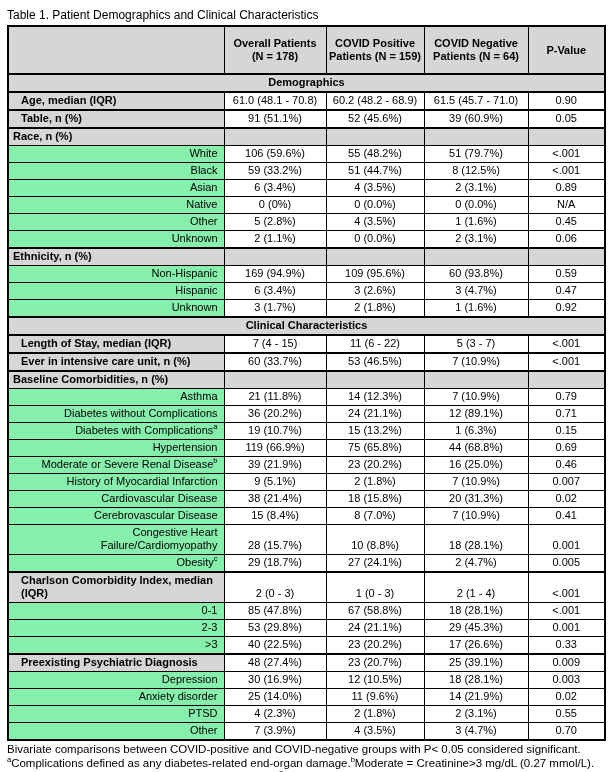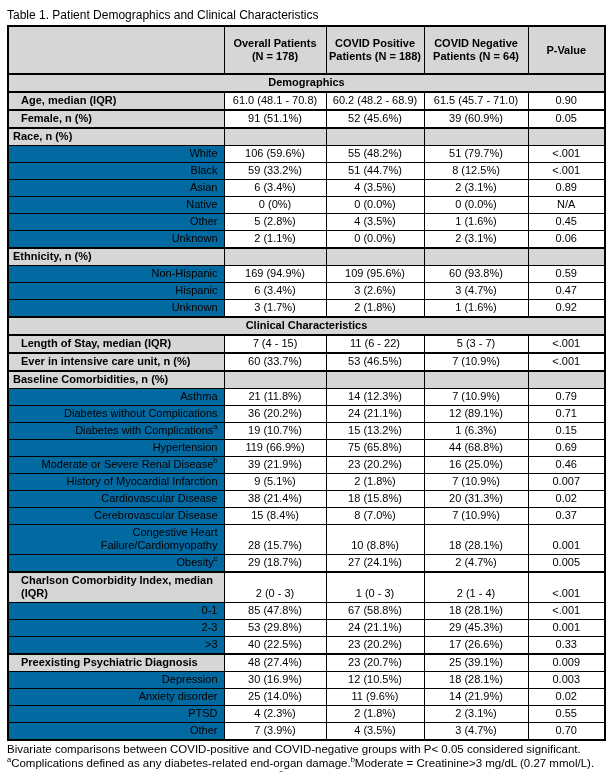--- a/index.html
+++ b/index.html
@@ -69,21 +69,21 @@
     background: #d6d6d6;
   }
   tr.row-group-empty td.label-cell {
     font-weight: bold;
     text-align: left;
   }
   td.label-cell.sub {
     text-align: right;
     padding-right: 6px;
     font-weight: normal;
-    background: #0369a1;
+    background: #86efac;
     margin-left: 8px;
   }
   td.value-cell, td.p-cell {
     text-align: center;
   }
   sup {
     font-size: 7.5px;
     line-height: 0;
   }
   .footnote {
@@ -106,38 +106,38 @@
       <col style="width:216px">
       <col style="width:102px">
       <col style="width:98px">
       <col style="width:104px">
       <col style="width:77px">
     </colgroup>
     <thead id="table-head">
         <tr>
           <th class="corner"></th>
           <th>Overall Patients (N = 178)</th>
-          <th>COVID Positive Patients (N = 188)</th>
+          <th>COVID Positive Patients (N = 159)</th>
           <th>COVID Negative Patients (N = 64)</th>
           <th>P-Value</th>
         </tr>
       </thead>
     <tbody id="table-body">
         <tr class="section-band">
           <td colspan="5">Demographics</td>
         </tr>
         <tr class="row-group">
           <td class="label-cell">Age, median (IQR)</td>
           <td class="value-cell">61.0 (48.1 - 70.8)</td>
           <td class="value-cell">60.2 (48.2 - 68.9)</td>
           <td class="value-cell">61.5 (45.7 - 71.0)</td>
           <td class="p-cell">0.90</td>
         </tr>
         <tr class="row-group">
-          <td class="label-cell">Female, n (%)</td>
+          <td class="label-cell">Table, n (%)</td>
           <td class="value-cell">91 (51.1%)</td>
           <td class="value-cell">52 (45.6%)</td>
           <td class="value-cell">39 (60.9%)</td>
           <td class="p-cell">0.05</td>
         </tr>
         <tr class="row-group-empty">
           <td class="label-cell">Race, n (%)</td>
           <td class="value-cell"></td>
           <td class="value-cell"></td>
           <td class="value-cell"></td>
@@ -284,21 +284,21 @@
           <td class="value-cell">38 (21.4%)</td>
           <td class="value-cell">18 (15.8%)</td>
           <td class="value-cell">20 (31.3%)</td>
           <td class="p-cell">0.02</td>
         </tr>
         <tr class="row-sub">
           <td class="label-cell sub">Cerebrovascular Disease</td>
           <td class="value-cell">15 (8.4%)</td>
           <td class="value-cell">8 (7.0%)</td>
           <td class="value-cell">7 (10.9%)</td>
-          <td class="p-cell">0.37</td>
+          <td class="p-cell">0.41</td>
         </tr>
         <tr class="row-sub">
           <td class="label-cell sub">Congestive Heart Failure/Cardiomyopathy</td>
           <td class="value-cell">28 (15.7%)</td>
           <td class="value-cell">10 (8.8%)</td>
           <td class="value-cell">18 (28.1%)</td>
           <td class="p-cell">0.001</td>
         </tr>
         <tr class="row-sub">
           <td class="label-cell sub">Obesity<sup>c</sup></td>

